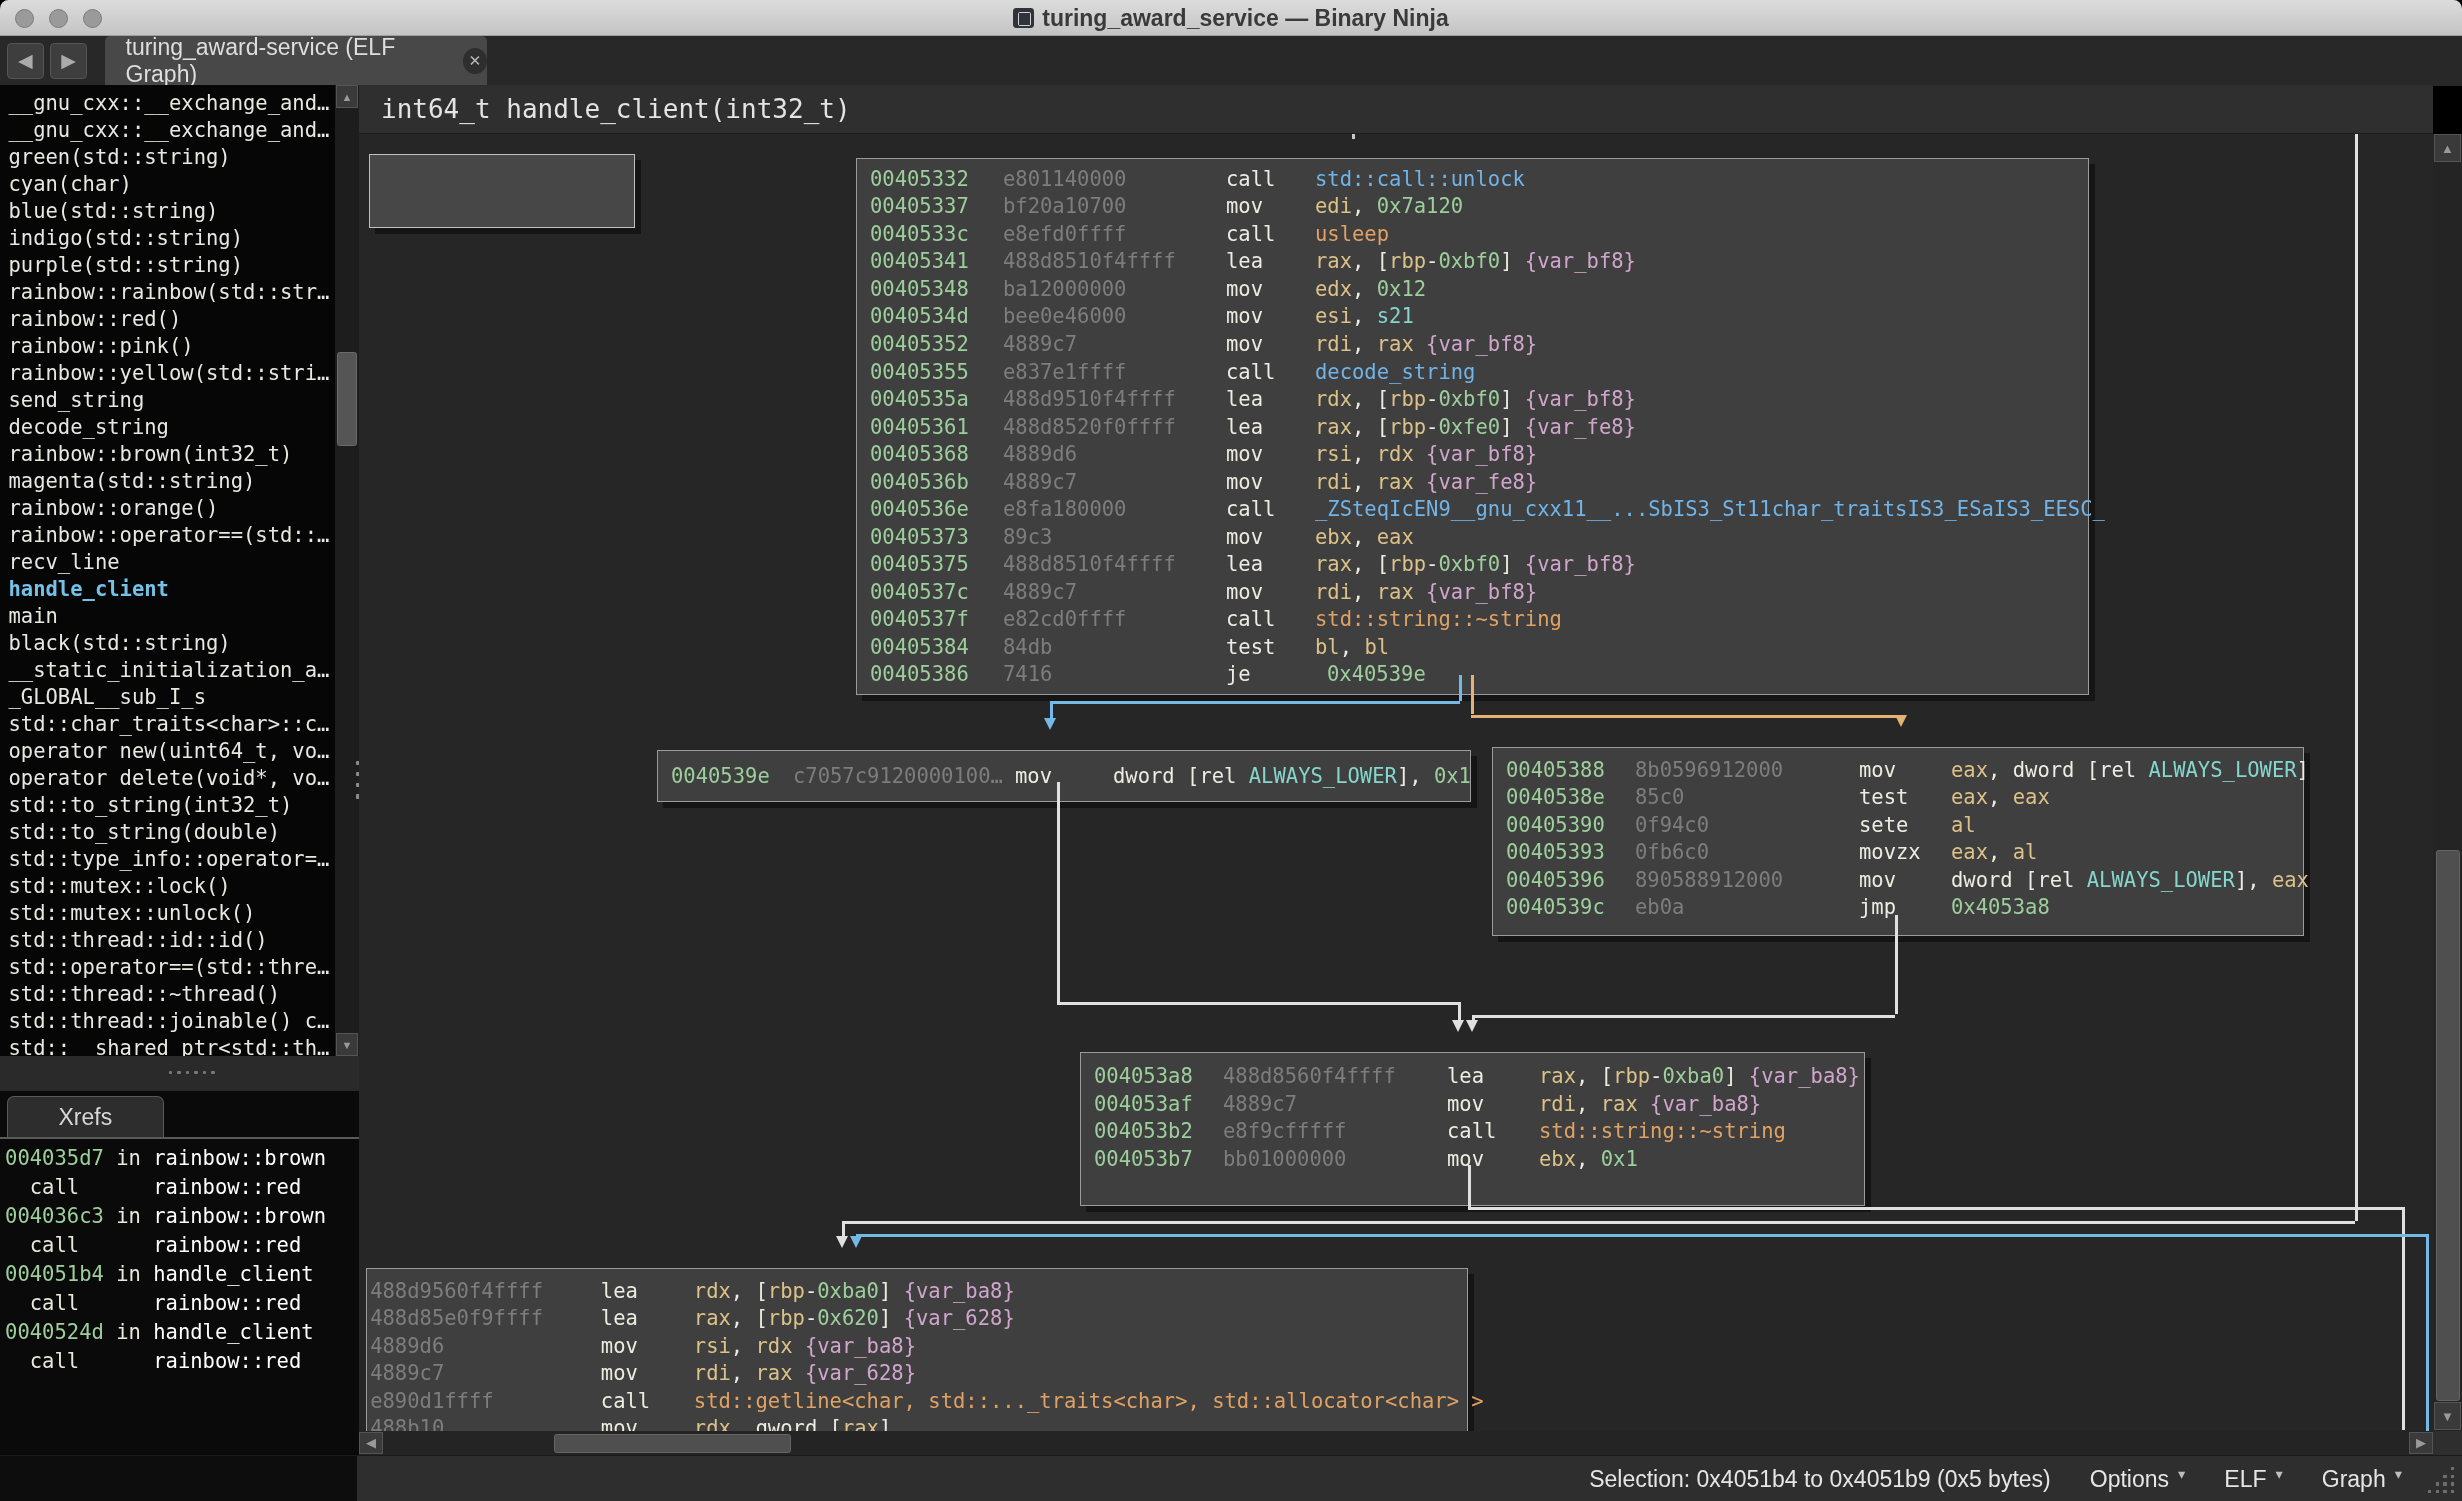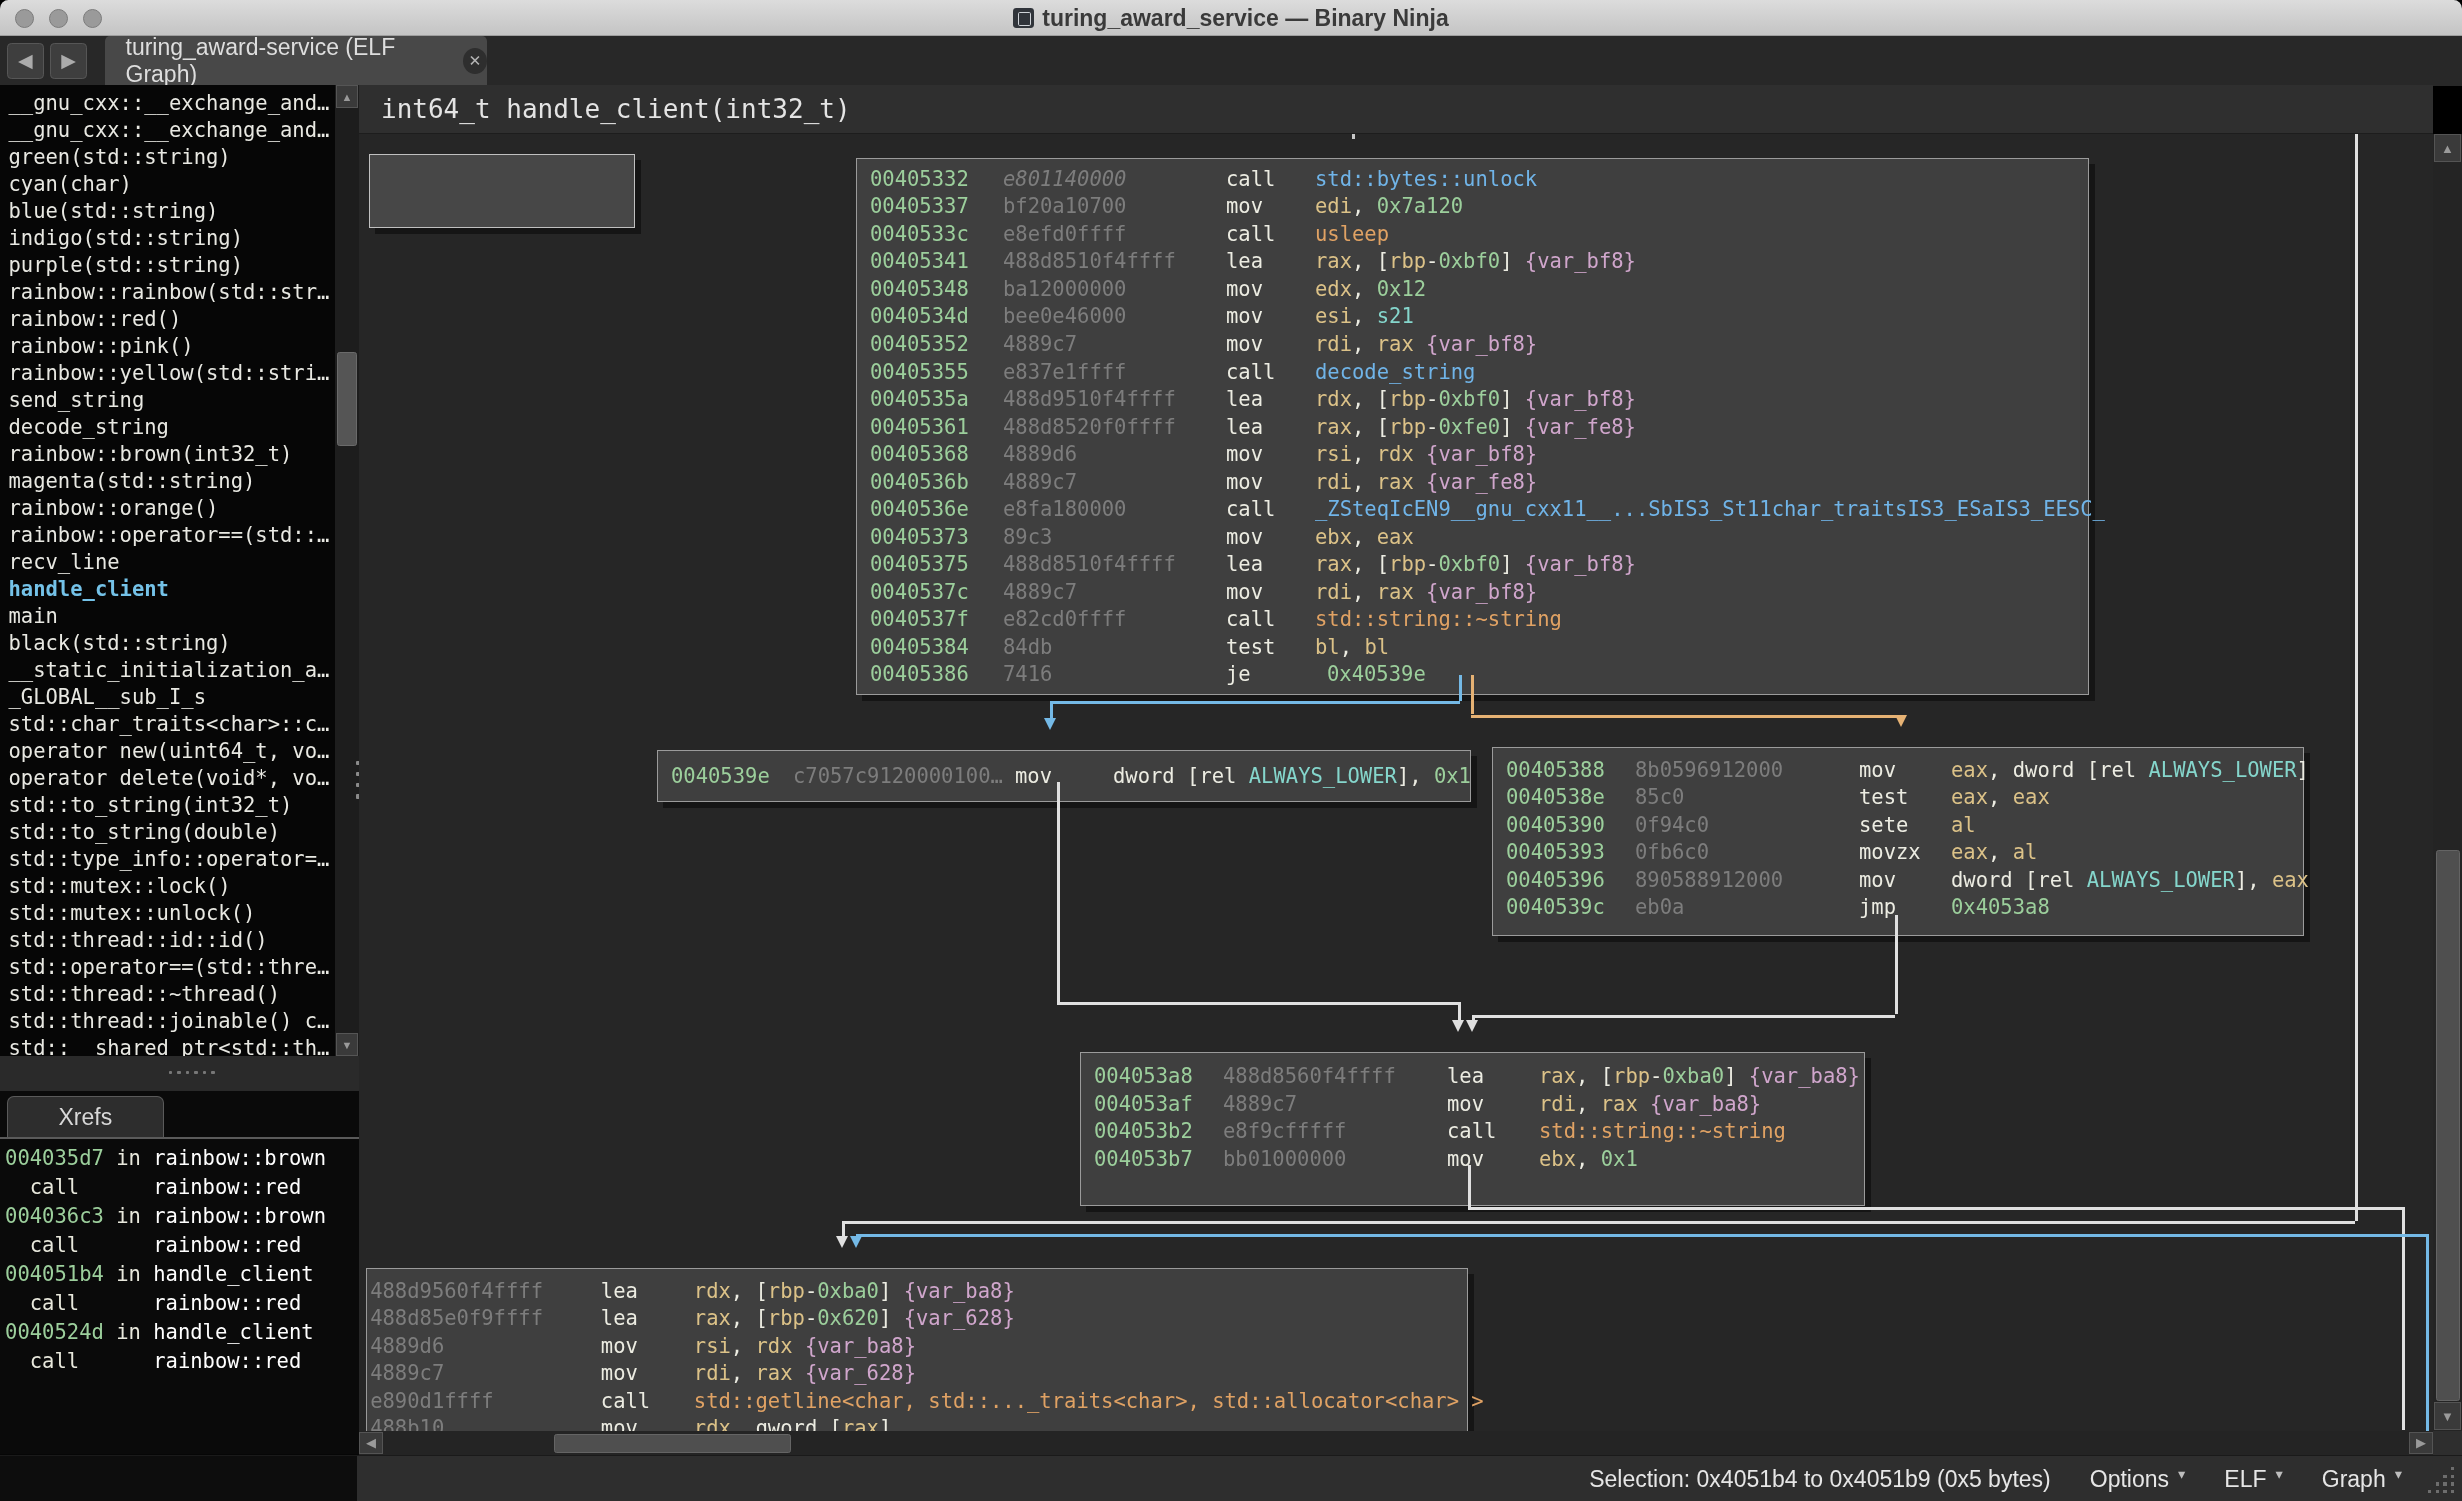--- a/index.html
+++ b/index.html
@@ -207,21 +207,21 @@
     <i></i>
     <i></i>
   </div>
 
 <div id="graph-header">
   <span>int64_t handle_client(int32_t)</span>
 </div>
 <div id="canvas">
     <div class="block empty" style="left: 10.3px; top: 0px; width: 266px; height: 74px;"></div>
     <div class="block" style="left: 497px; top: 4.3px; width: 1233px; height: 537px;">
-      <div class="drow" style="top: 6.8px;"><span class="c-g" style="left: 13px;">00405332</span><span class="c-by" style="left: 146px; font-style: italic;">e801140000</span><span class="c-mn" style="left: 369px;">call</span><span style="left: 458px;"><span class="c-bl" style="position: static;">std::bytes::unlock</span></span></div>
+      <div class="drow" style="top: 6.8px;"><span class="c-g" style="left: 13px;">00405332</span><span class="c-by" style="left: 146px;">e801140000</span><span class="c-mn" style="left: 369px;">call</span><span style="left: 458px;"><span class="c-bl" style="position: static;">std::call::unlock</span></span></div>
       <div class="drow" style="top: 34px;"><span class="c-g" style="left: 13px;">00405337</span><span class="c-by" style="left: 146px;">bf20a10700</span><span class="c-mn" style="left: 369px;">mov</span><span style="left: 458px;"><span class="c-rg" style="position: static;">edi</span><span class="c-wh" style="position: static;">, </span><span class="c-g" style="position: static;">0x7a120</span></span></div>
       <div class="drow" style="top: 62px;"><span class="c-g" style="left: 13px;">0040533c</span><span class="c-by" style="left: 146px;">e8efd0ffff</span><span class="c-mn" style="left: 369px;">call</span><span style="left: 458px;"><span class="c-or" style="position: static;">usleep</span></span></div>
       <div class="drow" style="top: 89px;"><span class="c-g" style="left: 13px;">00405341</span><span class="c-by" style="left: 146px;">488d8510f4ffff</span><span class="c-mn" style="left: 369px;">lea</span><span style="left: 458px;"><span class="c-rg" style="position: static;">rax</span><span class="c-wh" style="position: static;">, [</span><span class="c-rg" style="position: static;">rbp</span><span class="c-wh" style="position: static;">-</span><span class="c-g" style="position: static;">0xbf0</span><span class="c-wh" style="position: static;">] </span><span class="c-vp" style="position: static;">{var_bf8}</span></span></div>
       <div class="drow" style="top: 117px;"><span class="c-g" style="left: 13px;">00405348</span><span class="c-by" style="left: 146px;">ba12000000</span><span class="c-mn" style="left: 369px;">mov</span><span style="left: 458px;"><span class="c-rg" style="position: static;">edx</span><span class="c-wh" style="position: static;">, </span><span class="c-g" style="position: static;">0x12</span></span></div>
       <div class="drow" style="top: 144px;"><span class="c-g" style="left: 13px;">0040534d</span><span class="c-by" style="left: 146px;">bee0e46000</span><span class="c-mn" style="left: 369px;">mov</span><span style="left: 458px;"><span class="c-rg" style="position: static;">esi</span><span class="c-wh" style="position: static;">, </span><span class="c-cy" style="position: static;">s21</span></span></div>
       <div class="drow" style="top: 172px;"><span class="c-g" style="left: 13px;">00405352</span><span class="c-by" style="left: 146px;">4889c7</span><span class="c-mn" style="left: 369px;">mov</span><span style="left: 458px;"><span class="c-rg" style="position: static;">rdi</span><span class="c-wh" style="position: static;">, </span><span class="c-rg" style="position: static;">rax</span><span class="c-wh" style="position: static;"> </span><span class="c-vp" style="position: static;">{var_bf8}</span></span></div>
       <div class="drow" style="top: 200px;"><span class="c-g" style="left: 13px;">00405355</span><span class="c-by" style="left: 146px;">e837e1ffff</span><span class="c-mn" style="left: 369px;">call</span><span style="left: 458px;"><span class="c-bl" style="position: static;">decode_string</span></span></div>
       <div class="drow" style="top: 227px;"><span class="c-g" style="left: 13px;">0040535a</span><span class="c-by" style="left: 146px;">488d9510f4ffff</span><span class="c-mn" style="left: 369px;">lea</span><span style="left: 458px;"><span class="c-rg" style="position: static;">rdx</span><span class="c-wh" style="position: static;">, [</span><span class="c-rg" style="position: static;">rbp</span><span class="c-wh" style="position: static;">-</span><span class="c-g" style="position: static;">0xbf0</span><span class="c-wh" style="position: static;">] </span><span class="c-vp" style="position: static;">{var_bf8}</span></span></div>
       <div class="drow" style="top: 255px;"><span class="c-g" style="left: 13px;">00405361</span><span class="c-by" style="left: 146px;">488d8520f0ffff</span><span class="c-mn" style="left: 369px;">lea</span><span style="left: 458px;"><span class="c-rg" style="position: static;">rax</span><span class="c-wh" style="position: static;">, [</span><span class="c-rg" style="position: static;">rbp</span><span class="c-wh" style="position: static;">-</span><span class="c-g" style="position: static;">0xfe0</span><span class="c-wh" style="position: static;">] </span><span class="c-vp" style="position: static;">{var_fe8}</span></span></div>
       <div class="drow" style="top: 282px;"><span class="c-g" style="left: 13px;">00405368</span><span class="c-by" style="left: 146px;">4889d6</span><span class="c-mn" style="left: 369px;">mov</span><span style="left: 458px;"><span class="c-rg" style="position: static;">rsi</span><span class="c-wh" style="position: static;">, </span><span class="c-rg" style="position: static;">rdx</span><span class="c-wh" style="position: static;"> </span><span class="c-vp" style="position: static;">{var_bf8}</span></span></div>

